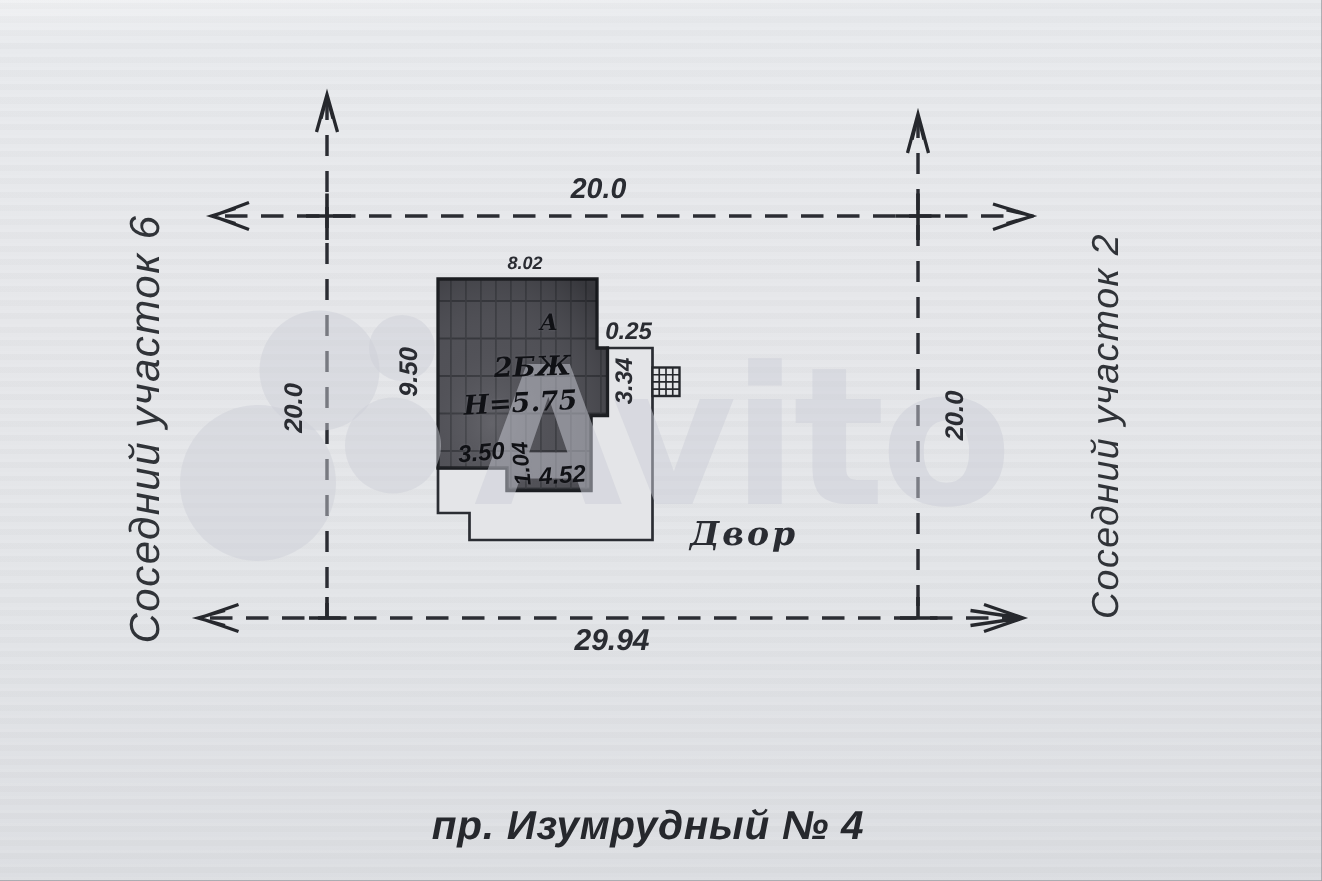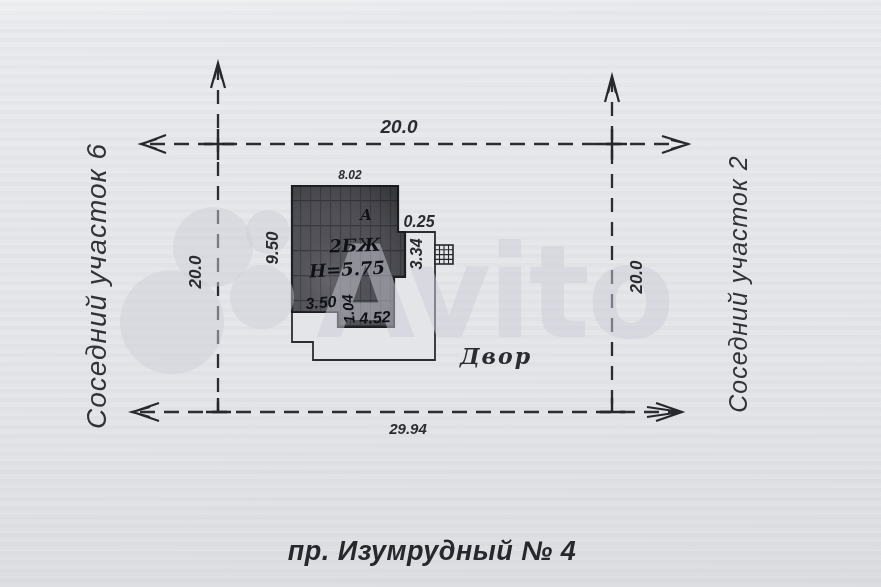--- a/index.html
+++ b/index.html
@@ -93,21 +93,21 @@
     <div class="wm-circle" style="left:246px;top:210px;width:44px;height:44px;"></div>
     <div class="wm-circle" style="left:230px;top:265px;width:64px;height:64px;"></div>
     <div class="wm-circle" style="left:120px;top:270px;width:104px;height:104px;"></div>
     <div class="wm-text">Avito</div>
   </div>
 
   <div class="lbl neighbor rot" style="left:97px;top:286px;font-size:28px;">Соседний участок 6</div>
   <div class="lbl neighbor rot" style="left:738px;top:284px;font-size:25px;">Соседний участок 2</div>
 
   <div class="lbl" style="left:399px;top:127px;font-size:19px;">20.0</div>
-  <div class="lbl" style="left:408px;top:428px;font-size:15px;">29.94</div>
+  <div class="lbl" style="left:408px;top:428px;font-size:20px;">29.94</div>
   <div class="lbl rot" style="left:196px;top:272px;font-size:17px;">20.0</div>
   <div class="lbl rot" style="left:637px;top:277px;font-size:17px;">20.0</div>
 
   <div class="lbl" style="left:350px;top:175px;font-size:12px;">8.02</div>
   <div class="lbl rot" style="left:273px;top:248px;font-size:17px;">9.50</div>
   <div class="lbl" style="left:419px;top:222px;font-size:16px;">0.25</div>
   <div class="lbl rot" style="left:417px;top:254px;font-size:16px;">3.34</div>
   <div class="lbl on-dark" style="left:321px;top:303px;font-size:16px;transform:translate(-50%,-50%) rotate(-5deg);">3.50</div>
   <div class="lbl on-dark" style="left:348px;top:309px;font-size:15px;transform:translate(-50%,-50%) rotate(-95deg);">1.04</div>
   <div class="lbl on-dark" style="left:375px;top:318px;font-size:16px;transform:translate(-50%,-50%) rotate(-4deg);">4.52</div>

